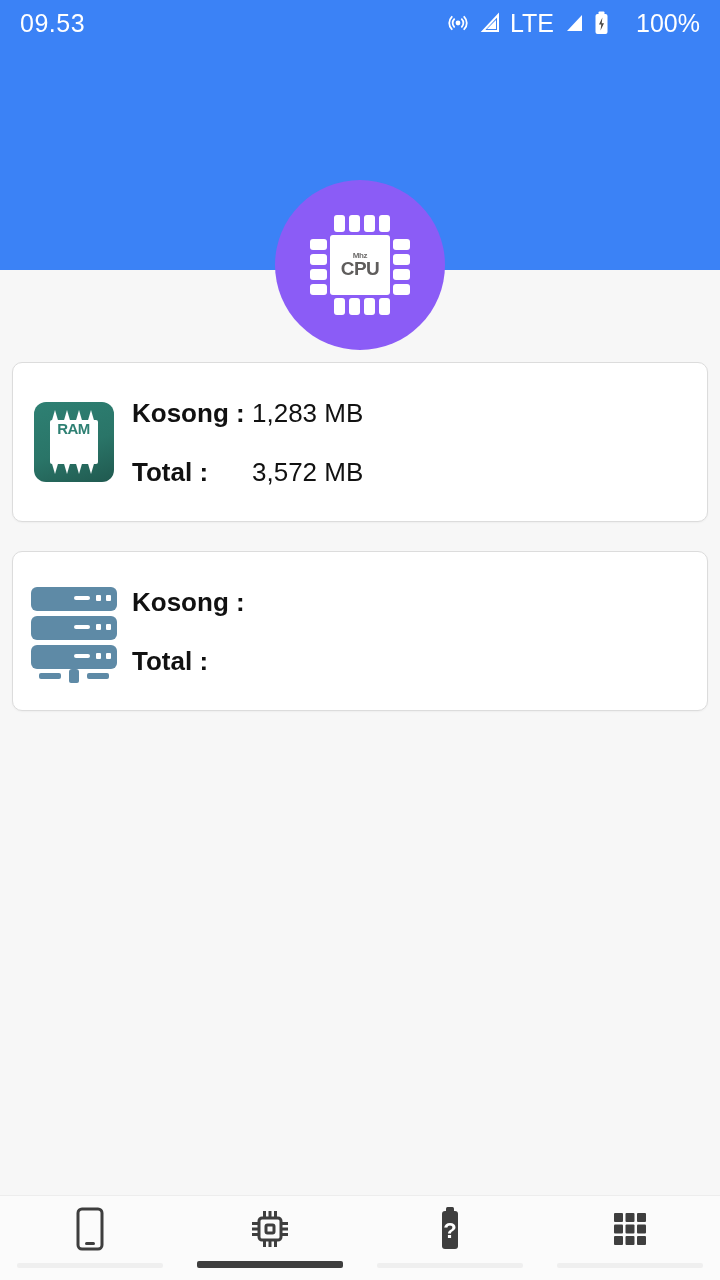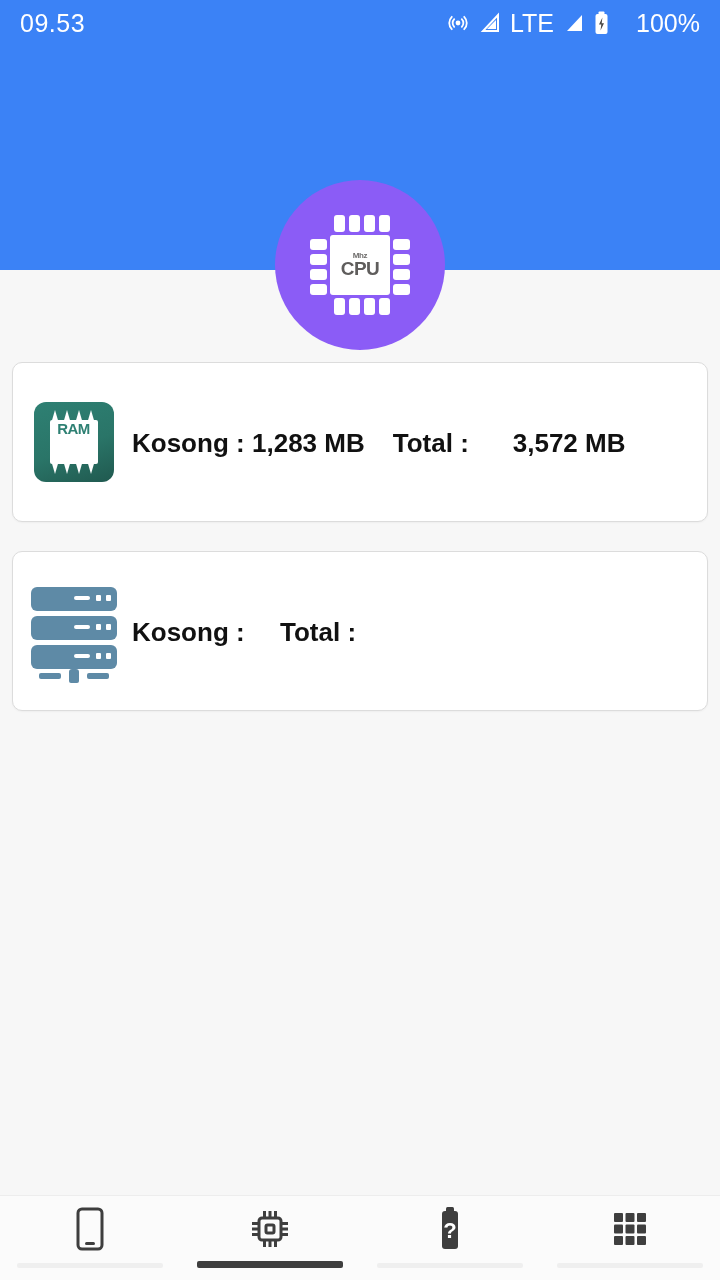--- a/index.html
+++ b/index.html
@@ -58,28 +58,28 @@
     display:flex; align-items:center;
   }
   #card-ram { top:362px; height:160px; }
   #card-storage { top:551px; height:160px; }
 
   .card-icon {
     width:85px; min-width:85px; height:100px;
     margin-left:18px; margin-right:16px;
     display:flex; align-items:center; justify-content:center;
   }
-  .card-rows { display:flex; flex-direction:row; gap:28px; padding-top:2px; }
+  .card-rows { display:flex; flex-direction:column; gap:28px; padding-top:2px; }
   .row { display:flex; align-items:baseline; }
   .row .lbl {
     font-size:26px; font-weight:bold; color:#111111;
     white-space:pre;
   }
   .row .val {
-    font-size:26px; font-weight:bold; color:#111111;
+    font-size:26px; font-weight:normal; color:#111111;
     white-space:pre;
   }
   #card-ram .row .lbl { min-width:120px; }
   #card-ram .row .val { margin-left:0px; }
   #card-storage .row .lbl { min-width:120px; }
 
   
   .ram-ic { position:relative; width:80px; height:80px; border-radius:12px;
             background:linear-gradient(160deg,#2e8073 0%,#2a7568 55%,#20594f 100%); }
   .ram-body { position:absolute; left:16px; top:18px; width:48px; height:44px;

